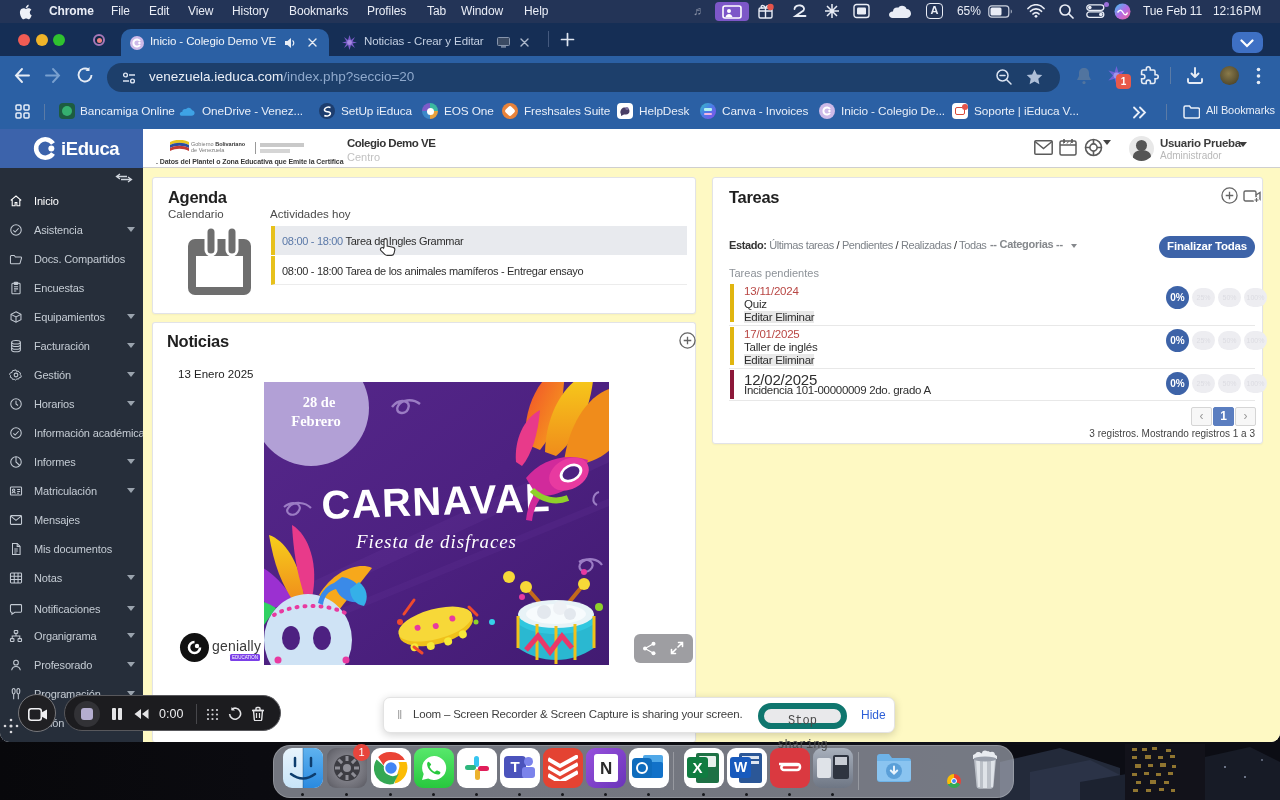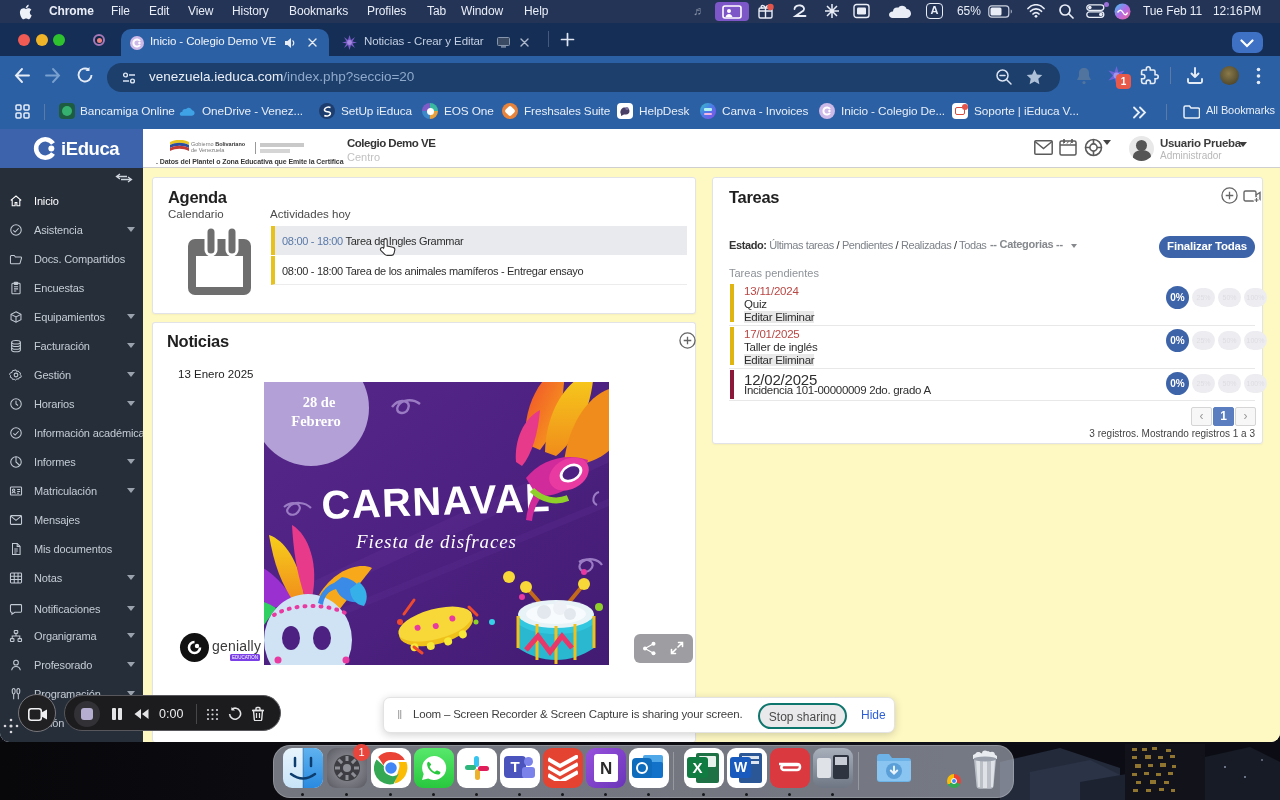--- a/index.html
+++ b/index.html
@@ -883,21 +883,21 @@
     <div class="dkdot" style="left:647px;"></div>
     <div class="dkdot" style="left:702px;"></div>
     <div class="dkdot" style="left:745px;"></div>
     <div class="dkdot" style="left:788px;"></div>
     <div class="dkdot" style="left:831px;"></div>
   </div>
 
   <div id="loombar">
     <span class="abs" style="left:13px;top:9px;color:#a0a0a0;font-size:13px;letter-spacing:1px;">‖</span>
     <span class="abs" style="left:29px;top:10px;font-size:11.5px;letter-spacing:-0.2px;">Loom – Screen Recorder &amp; Screen Capture is sharing your screen.</span>
-    <div class="abs" style="left:374px;top:5px;width:89px;height:26px;background:#e9e9eb;border:2px solid #0f766e;border-radius:13px;color:#4a4a4a;font-size:12px;text-align:center;line-height:24px;">Stop sharing</div>
+    <div class="abs" style="left:374px;top:5px;width:89px;height:26px;background:#e9e9eb;border:6px solid #0f766e;border-radius:13px;color:#4a4a4a;font-size:12px;text-align:center;line-height:24px;font-family:Liberation Mono, monospace;">Stop sharing</div>
     <span class="abs" style="left:477px;top:10px;color:#2d5fd7;font-size:12px;">Hide</span>
   </div>
   <div id="loomctl">
 
     <svg class="abs" style="left:3px;top:38px" width="16" height="16" viewBox="0 0 16 16">
         <g fill="#d8d8dc">
           <circle cx="8" cy="2" r="1.3"></circle>
           <circle cx="2" cy="8" r="1.3"></circle>
           <circle cx="8" cy="8" r="1.6"></circle>
           <circle cx="14" cy="8" r="1.3"></circle>

